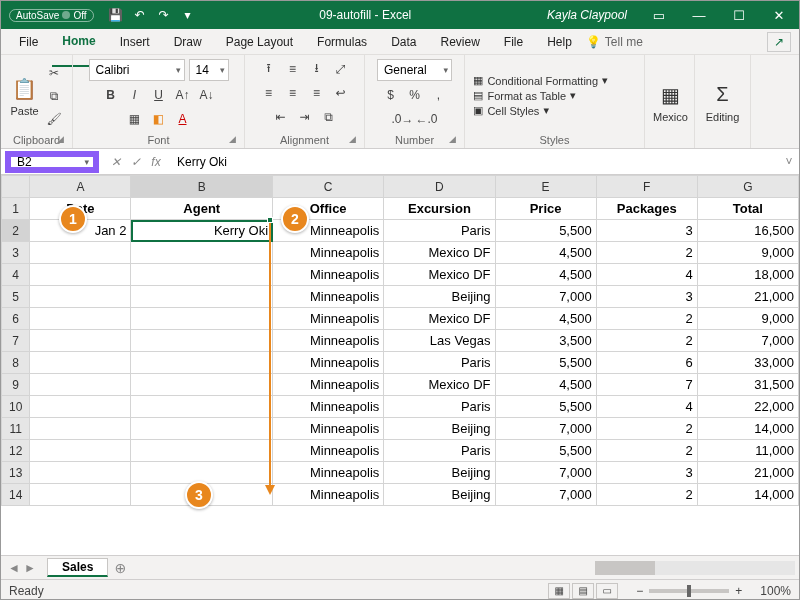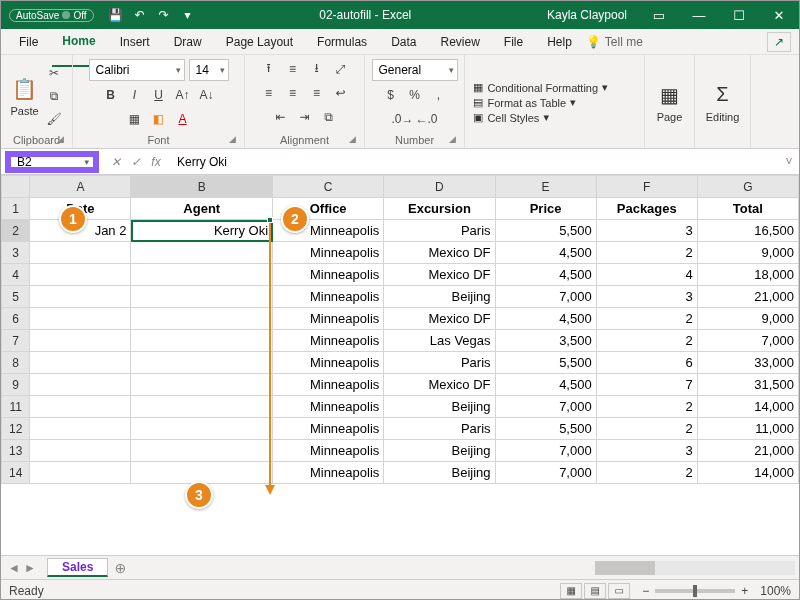--- a/index.html
+++ b/index.html
@@ -5,21 +5,21 @@
   * { box-sizing: border-box; margin: 0; padding: 0; font-family: "Segoe UI", Arial, sans-serif; }
   body { width: 800px; height: 600px; background: #fff; overflow: hidden; border: 1px solid #999; position: relative; }
 
   .titlebar { height: 28px; background: #0f7142; display: flex; align-items: center; color: #fff; font-size: 12px; }
   .titlebar .left { display: flex; align-items: center; gap: 6px; padding-left: 8px; }
   .autosave-pill { border: 1px solid rgba(255,255,255,.5); border-radius: 10px; padding: 0 6px; font-size: 10px; display:flex; align-items:center; gap:3px;}
   .autosave-pill .knob{width:8px;height:8px;border-radius:50%;background:#fff6;}
   .qat { display: flex; gap: 8px; margin-left: 8px; }
   .qat span { width: 16px; height: 16px; display:flex; align-items:center; justify-content:center; color:#fff; font-size:12px;}
   .titlebar .center { flex: 1; text-align: center; }
-  .titlebar .user { padding: 0 12px; }
+  .titlebar .user { padding: 0 12px; font-style: italic; }
   .winbtns { display:flex; }
   .winbtn { width: 40px; height: 28px; display:flex; align-items:center; justify-content:center; font-size: 13px;}
 
   .ribbon-tabs{height:26px;background:#f3f2f1;display:flex;align-items:center;padding:0 8px;font-size:12px;gap:4px;border-bottom:1px solid #e1dfdd;}
   .rtab{padding:17px 10px;color:#222;}
   .rtab.active{color:#0f7142;border-bottom:2px solid #0f7142;font-weight:600;}
   .ribbon-tabs .spacer{flex:1;}
   .tellme{display:flex;align-items:center;gap:4px;color:#666;}
   .share-btn{width:24px;height:20px;border:1px solid #ccc;display:flex;align-items:center;justify-content:center;color:#0f7142;}
 
@@ -60,27 +60,27 @@
   td.selected{outline:2px solid #0f7142;outline-offset:-2px;background:#fff;}
   .fill-handle{position:absolute;width:6px;height:6px;background:#0f7142;border:1px solid #fff;}
 
   .callout{position:absolute;width:28px;height:28px;border-radius:50%;background:#e8871e;color:#fff;font-weight:700;display:flex;align-items:center;justify-content:center;font-size:14px;border:2px solid #fff;box-shadow:0 1px 3px rgba(0,0,0,.3);}
   .arrow-line{position:absolute;width:2px;background:#e8871e;}
   .arrow-head{position:absolute;width:0;height:0;border-left:5px solid transparent;border-right:5px solid transparent;border-top:10px solid #e8871e;}
 
   .sheet-tabs{height:24px;background:#f3f2f1;display:flex;align-items:center;font-size:12px;border-top:1px solid #d0cece;}
   .st-nav{display:flex;gap:2px;padding:0 6px;color:#888;}
   .st-nav span{width:14px;text-align:center;}
-  .st-tab{padding:1px 14px;background:#fff;border:1px solid #c8c6c4;border-bottom:2px solid #0f7142;color:#6d28d9;font-weight:600;margin-left:4px;}
+  .st-tab{padding:1px 14px;background:#fff;border:1px solid #c8c6c4;border-bottom:2px solid #0f7142;color:#000000;font-weight:600;margin-left:4px;}
   .st-add{width:24px;text-align:center;color:#888;font-size:14px;}
   .sheet-tabs .spacer{flex:1;}
   .hscroll{width:200px;height:14px;background:#e6e6e6;margin-right:4px;position:relative;}
   .hscroll .thumb{position:absolute;left:0;width:60px;height:100%;background:#c8c6c4;}
 
-  .status{height:22px;background:#f3f2f1;border-top:1px solid #d0cece;display:flex;align-items:center;font-size:12px;color:#444;padding:0 8px;gap:12px;}
+  .status{height:22px;background:#f3f2f1;border-top:1px solid #d0cece;display:flex;align-items:center;font-size:12px;color:#444;padding:0 8px;gap:18px;}
   .status .spacer{flex:1;}
   .view-btns{display:flex;gap:2px;}
   .view-btns span{width:22px;height:16px;border:1px solid #c8c6c4;display:flex;align-items:center;justify-content:center;font-size:10px;}
   .zoom{display:flex;align-items:center;gap:6px;}
   .zoom .track{width:80px;height:4px;background:#c8c6c4;position:relative;}
   .zoom .knob{position:absolute;left:38px;top:-4px;width:4px;height:12px;background:#666;}
 </style>
 </head>
 <body>
 
@@ -91,21 +91,21 @@
       <span class="knob"></span>
       <span>Off</span>
     </div>
     <div class="qat">
       <span>💾</span>
       <span>↶</span>
       <span>↷</span>
       <span>▾</span>
     </div>
   </div>
-  <div class="center">02-autofill - Excel</div>
+  <div class="center">09-autofill - Excel</div>
   <div class="user">Kayla Claypool</div>
   <div class="winbtns">
     <div class="winbtn">▭</div>
     <div class="winbtn">—</div>
     <div class="winbtn">☐</div>
     <div class="winbtn">✕</div>
   </div>
 </div>
 
 <div class="ribbon-tabs">
@@ -199,21 +199,21 @@
         <div class="btn-sm">⇤</div>
         <div class="btn-sm">⇥</div>
         <div class="btn-sm">⧉</div>
       </div>
     </div>
     <div class="glabel"><span>Alignment</span><span class="dlg">◢</span></div>
   </div>
 
   <div class="rgroup" style="width:100px">
     <div class="ctrl-area col" style="gap:4px">
-      <div class="font-combo" style="width:86px">
+      <div class="font-combo" style="width:75px">
           <span>General</span>
           <span class="chev">▾</span>
         </div>
       <div class="row">
         <div class="btn-sm">$</div>
         <div class="btn-sm">%</div>
         <div class="btn-sm">,</div>
       </div>
       <div class="row">
         <div class="btn-sm">.0→</div>
@@ -236,27 +236,28 @@
             <span>Format as Table</span>
             <span>▾</span>
           </div>
         <div>
             <span>▣</span>
             <span>Cell Styles</span>
             <span>▾</span>
           </div>
       </div>
     </div>
+    <div class="glabel"><span>Styles</span></div>
   </div>
 
   <div class="rgroup" style="width:50px">
     <div class="ctrl-area">
         <div class="bigbtn">
           <div class="ico">▦</div>
-          <span>Page</span>
+          <span>Mexico</span>
         </div>
       </div>
     <div class="glabel"></div>
   </div>
   <div class="rgroup" style="width:56px">
     <div class="ctrl-area">
         <div class="bigbtn">
           <div class="ico">Σ</div>
           <span>Editing</span>
         </div>
@@ -378,20 +379,30 @@
           <th>9</th>
           <td class="txt"></td>
           <td class="txt"></td>
           <td class="txt">Minneapolis</td>
           <td class="txt">Mexico DF</td>
           <td class="num">4,500</td>
           <td class="num">7</td>
           <td class="num">31,500</td>
         </tr>
         <tr>
+          <th>10</th>
+          <td class="txt"></td>
+          <td class="txt"></td>
+          <td class="txt">Minneapolis</td>
+          <td class="txt">Paris</td>
+          <td class="num">5,500</td>
+          <td class="num">4</td>
+          <td class="num">22,000</td>
+        </tr>
+        <tr>
           <th>11</th>
           <td class="txt"></td>
           <td class="txt"></td>
           <td class="txt">Minneapolis</td>
           <td class="txt">Beijing</td>
           <td class="num">7,000</td>
           <td class="num">2</td>
           <td class="num">14,000</td>
         </tr>
         <tr>

